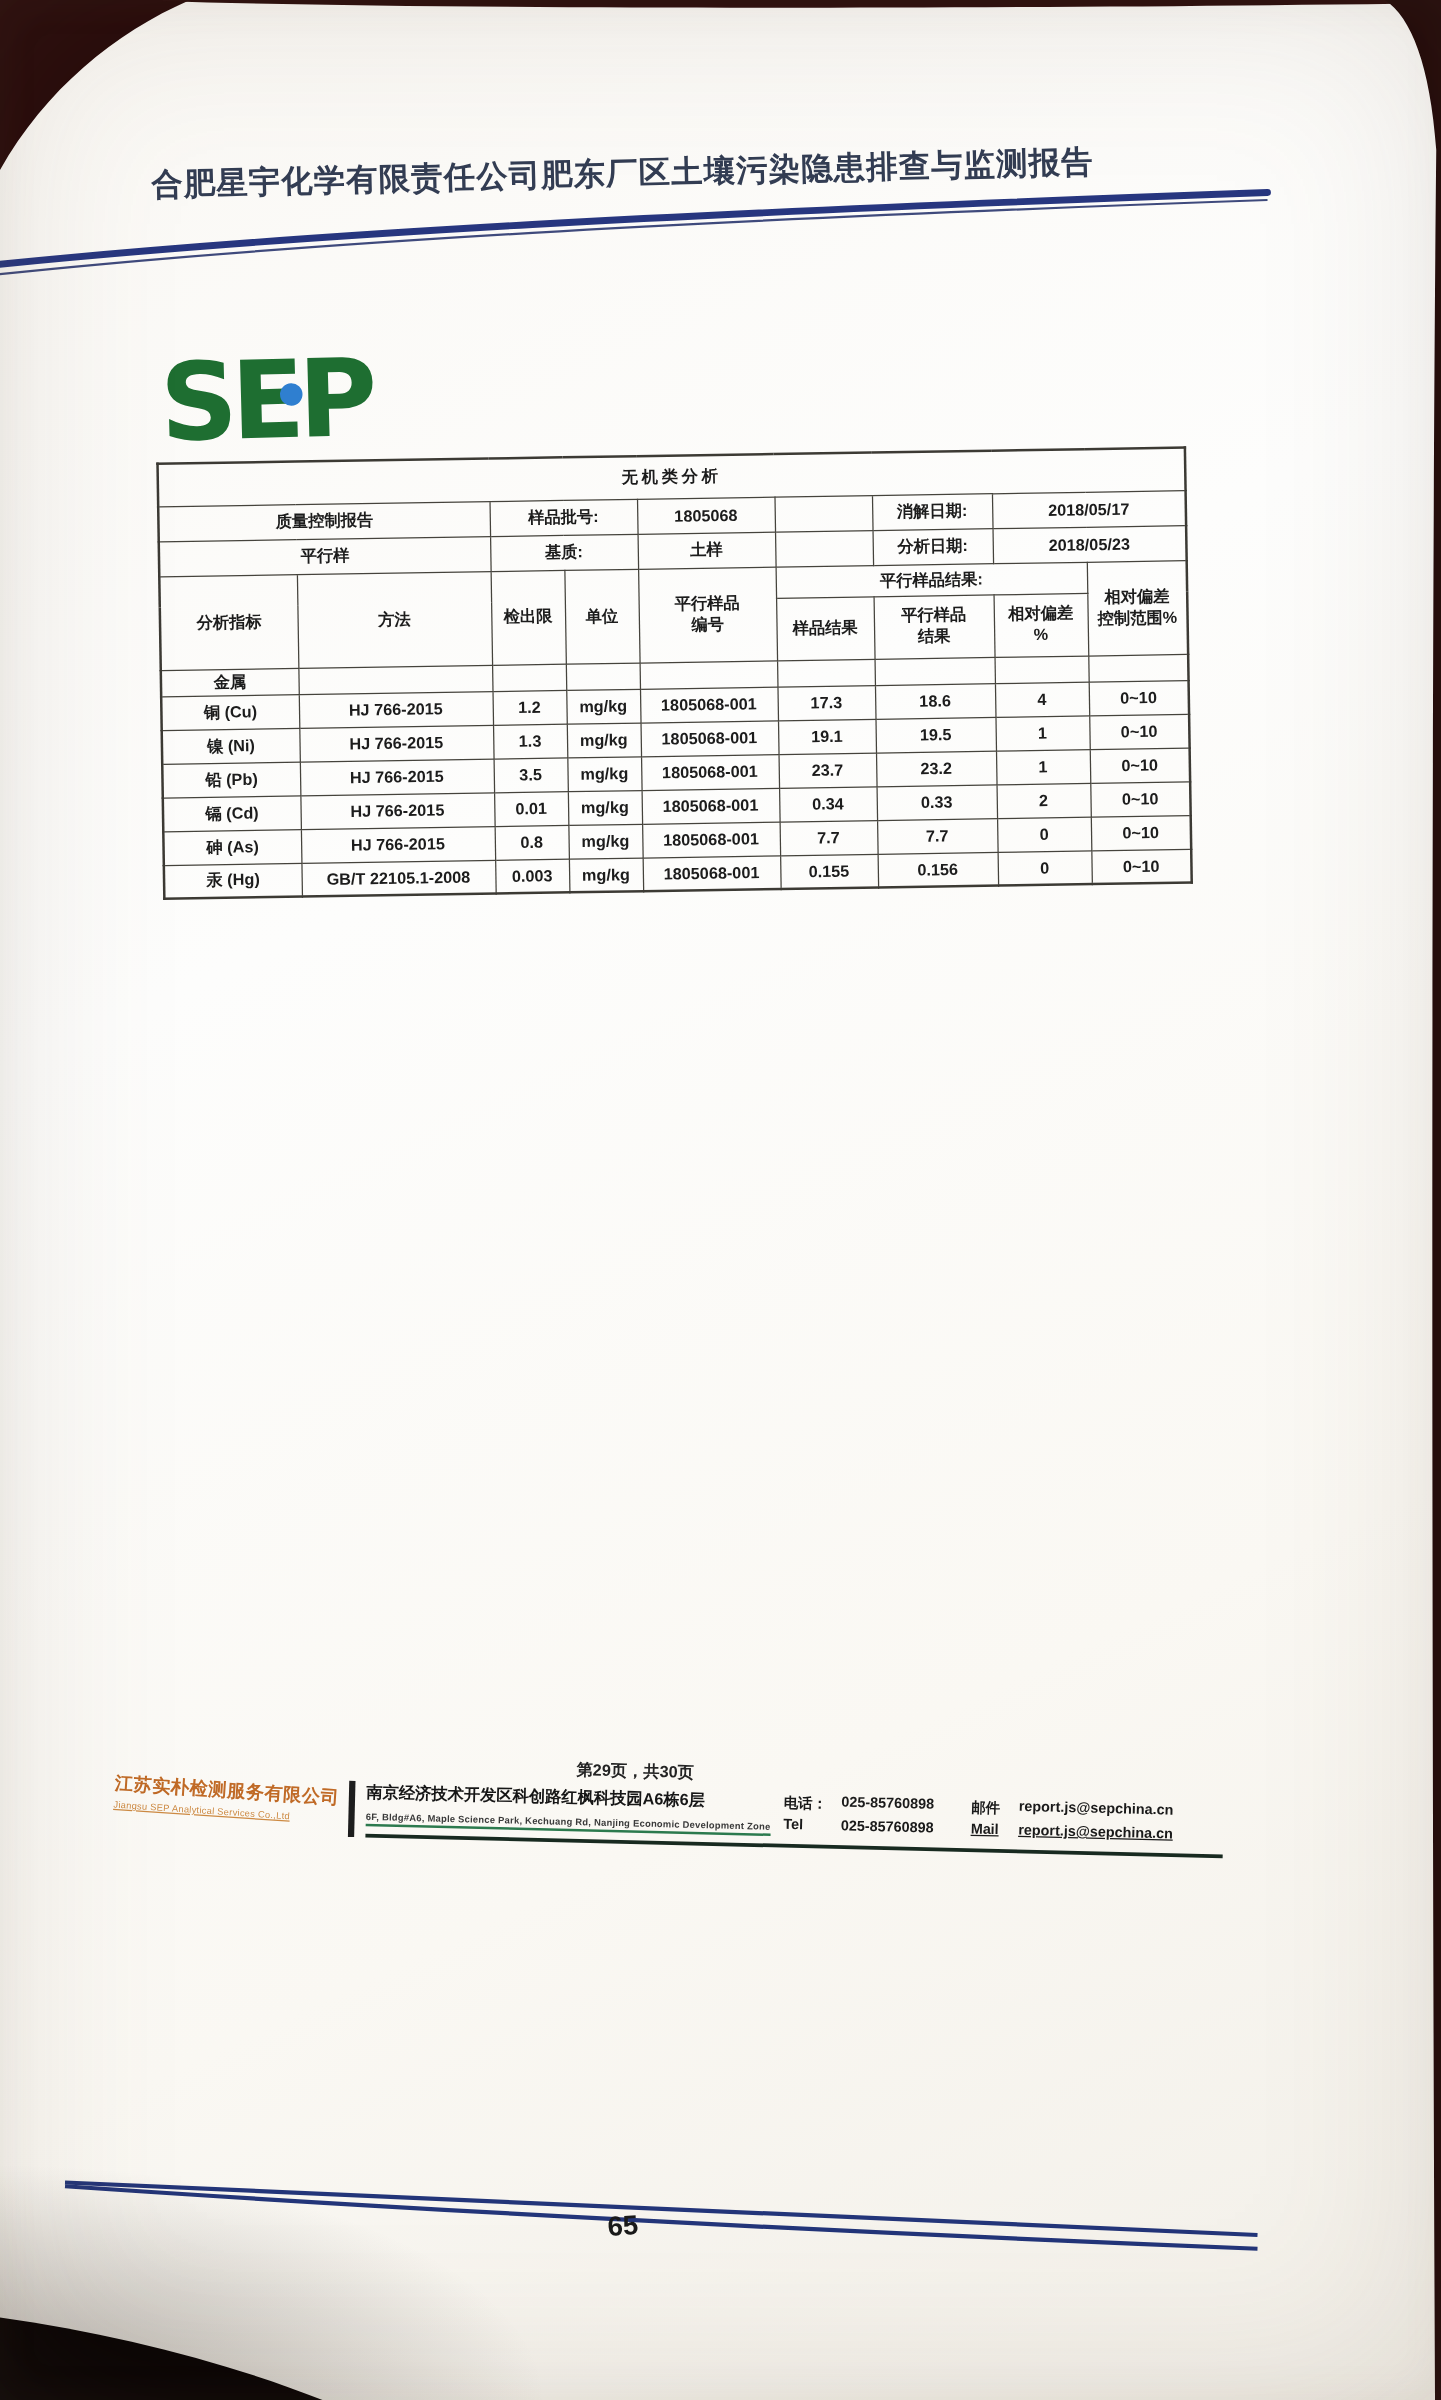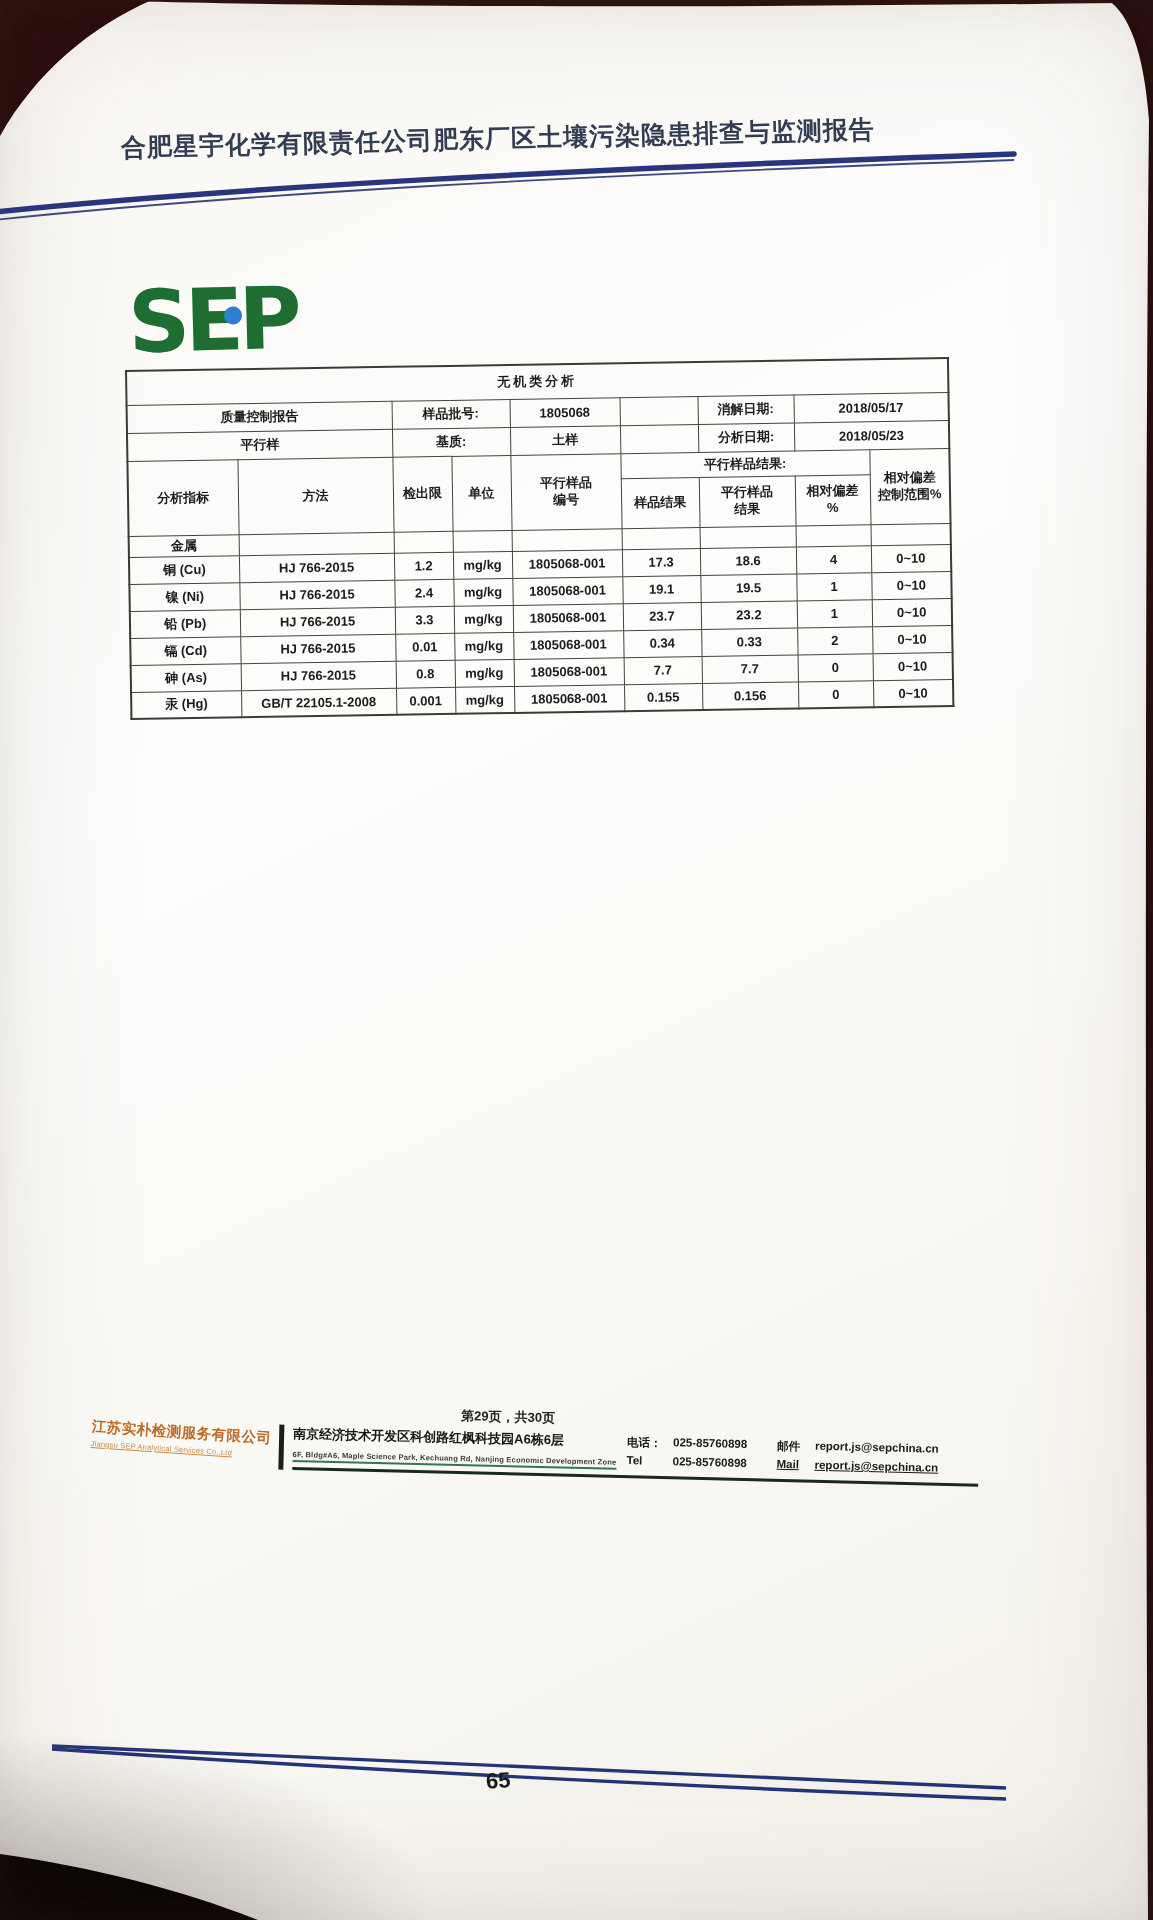--- a/index.html
+++ b/index.html
@@ -147,32 +147,32 @@
     <td>mg/kg</td>
     <td>1805068-001</td>
     <td class="num">17.3</td>
     <td class="num">18.6</td>
     <td class="num">4</td>
     <td class="num">0~10</td>
   </tr>
   <tr class="r-data">
     <td class="ind">镍 (Ni)</td>
     <td>HJ 766-2015</td>
-    <td class="num">2.4</td>
+    <td class="num">1.3</td>
     <td>mg/kg</td>
     <td>1805068-001</td>
     <td class="num">19.1</td>
     <td class="num">19.5</td>
     <td class="num">1</td>
     <td class="num">0~10</td>
   </tr>
   <tr class="r-data">
     <td class="ind">铅 (Pb)</td>
     <td>HJ 766-2015</td>
-    <td class="num">3.3</td>
+    <td class="num">3.5</td>
     <td>mg/kg</td>
     <td>1805068-001</td>
     <td class="num">23.7</td>
     <td class="num">23.2</td>
     <td class="num">1</td>
     <td class="num">0~10</td>
   </tr>
   <tr class="r-data">
     <td class="ind">镉 (Cd)</td>
     <td>HJ 766-2015</td>
@@ -191,21 +191,21 @@
     <td>mg/kg</td>
     <td>1805068-001</td>
     <td class="num">7.7</td>
     <td class="num">7.7</td>
     <td class="num">0</td>
     <td class="num">0~10</td>
   </tr>
   <tr class="r-data">
     <td class="ind">汞 (Hg)</td>
     <td>GB/T 22105.1-2008</td>
-    <td class="num">0.001</td>
+    <td class="num">0.003</td>
     <td>mg/kg</td>
     <td>1805068-001</td>
     <td class="num">0.155</td>
     <td class="num">0.156</td>
     <td class="num">0</td>
     <td class="num">0~10</td>
   </tr>
 </tbody>
   </table>
 

